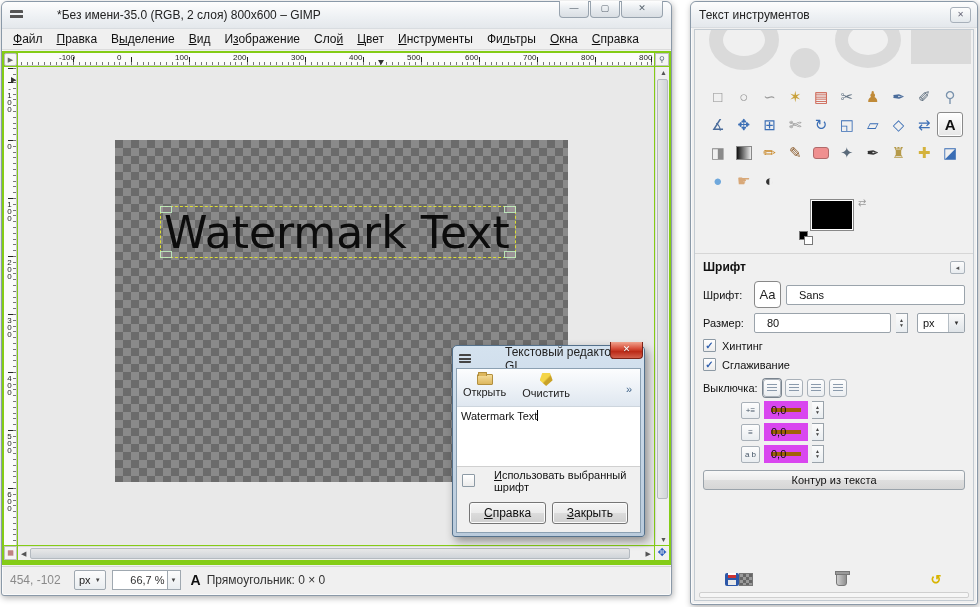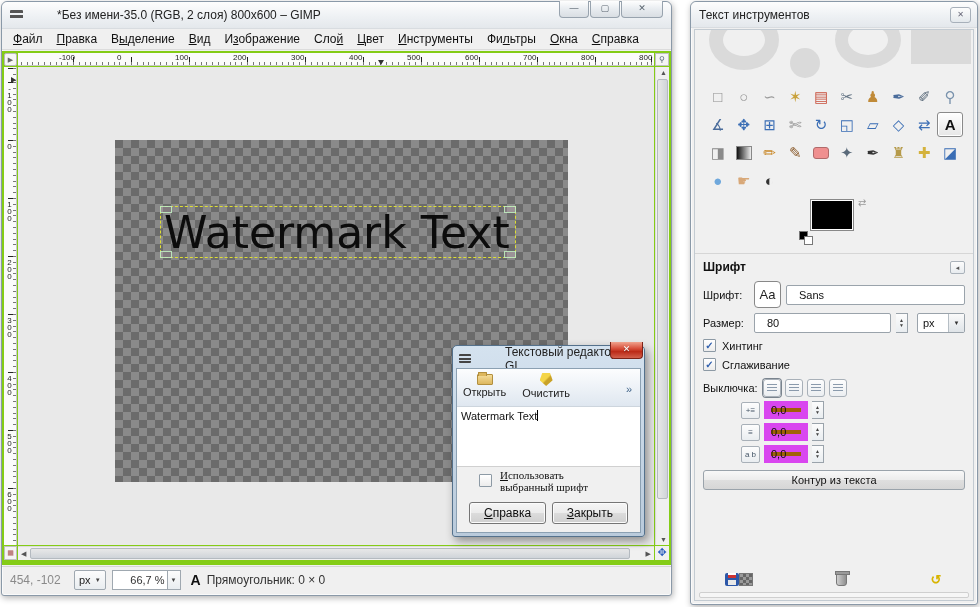--- a/index.html
+++ b/index.html
@@ -84,21 +84,21 @@
                color:#fff; font-size:9px; text-align:center; line-height:15px; text-shadow:0 1px 1px rgba(0,0,0,.4); }
   #dlg-body { position:absolute; left:3px; right:3px; top:22px; bottom:3px; background:#f0f0f0; border:1px solid #8ba0b2; display:flex; flex-direction:column; }
   #dlg-toolbar { height:38px; background:linear-gradient(#fcfdfe,#dfe7f0); border-bottom:1px solid #cdd5dd; display:flex; align-items:flex-start; padding:3px 6px 0; gap:16px; }
   .tb-item { display:flex; flex-direction:column; align-items:center; font-size:11px; color:#222; gap:1px; }
   .icon-folder { width:16px; height:11px; background:linear-gradient(#f4dc9a,#ddb75e); border:1px solid #b28f3e; border-radius:1px; position:relative; margin-top:2px; }
   .icon-folder:before { content:""; position:absolute; top:-3px; left:0; width:7px; height:3px; background:#ddb75e; border:1px solid #b28f3e; border-bottom:none; border-radius:1px 1px 0 0; }
   .icon-clear { width:13px; height:13px; margin-top:1px; background:linear-gradient(135deg,#f4d548 45%,#c9a227 55%); clip-path:polygon(20% 0,80% 0,100% 55%,50% 100%,0 55%); }
   #dlg-overflow { margin-left:auto; align-self:center; color:#44678c; font-size:11px; padding-right:2px; }
   #dlg-text { height:60px; background:#fff; border-bottom:1px solid #d0d0d0; font-size:11px; color:#111; padding:3px 4px; }
   .caret { display:inline-block; width:1px; height:11px; background:#000; vertical-align:-1px; }
-  #dlg-check-row { height:27px; display:flex; align-items:center; gap:8px; padding:0 22px; font-size:11px; color:#111;font-family:Liberation Serif, serif; }
+  #dlg-check-row { height:27px; display:flex; align-items:center; gap:19px; padding:0 5px; font-size:11px; color:#111; }
   .checkbox { width:13px; height:13px; border:1px solid #8d9aa5; background:linear-gradient(#fff,#ececec); border-radius:1px;
               font-size:10px; line-height:11px; text-align:center; color:#2f5fae; font-weight:bold; flex:none; }
   #dlg-btn-row { flex:1; display:flex; align-items:center; justify-content:space-between; padding:0 12px; }
   .w7-btn { height:22px; border:1px solid #757575; border-radius:3px; font-size:12px; color:#111; padding:0 14px;
             background:linear-gradient(#f5f5f5,#ebebeb 50%,#dcdcdc 50%,#cfcfcf); box-shadow:inset 0 0 0 1px #fbfbfb; }
   u { text-decoration:underline; }
 
   
   #toolbox-win { left:690px; top:1px; width:288px; height:604px; }
   #toolbox-win .titlebar { height:26px; }

